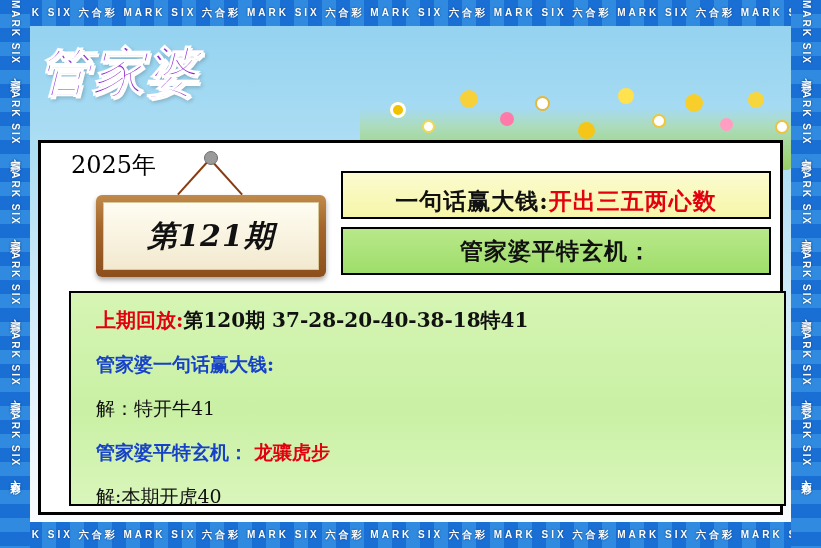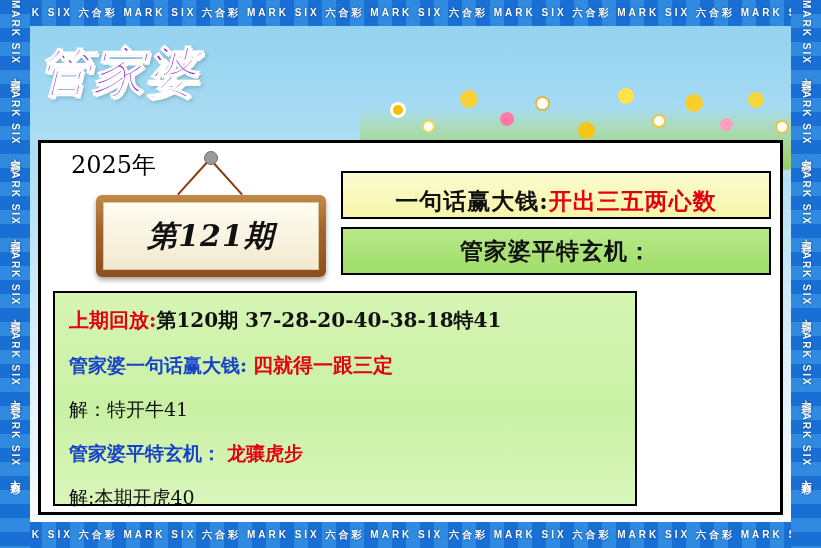--- a/index.html
+++ b/index.html
@@ -137,24 +137,24 @@
     font-family: "DejaVu Serif", serif;
     font-size: 23px; font-weight: bold; color: #111; letter-spacing: 1px;
   }
   .lbl-red {
     font-family: "DejaVu Serif", serif;
     font-size: 23px; font-weight: bold; color: #e3000f; letter-spacing: 1px;
   }
 
   
   .panel {
-    position: absolute; left: 12px; top: 148px; width: 584px; height: 215px;
+    position: absolute; left: 28px; top: 148px; width: 717px; height: 215px;
     background: linear-gradient(to bottom, #d6f5b4, #c9f0a4 55%, #d9f6bb);
     border: 2px solid #000;
-    padding: 10px 14px;
+    padding: 10px 25px;
   }
   .line { display: flex; align-items: baseline; margin-bottom: 4px; }
   .l1 { margin-top: 4px; }
   .t-red-b   { color: #e3000f; font-weight: bold; }
   .t-blue-b  { color: #1641c8; font-weight: bold; }
   .t-black   { color: #111111; }
   .t-black-b { color: #111111; font-weight: bold; }
   .fs20 { font-size: 20px; font-family: "DejaVu Serif", serif; }
   .fs19 { font-size: 19px; font-family: "DejaVu Serif", serif; }
   .gap-l { margin-left: 6px; }
@@ -211,21 +211,20 @@
 
     <div class="line l1">
       <span class="fs20 t-red-b">上期回放:</span>
       <span class="fs20 t-black-b">第120期 37-28-20-40-38-18特41</span>
     </div>
 
     <div class="sp-row"></div>
 
     <div class="line">
       <span class="fs19 t-blue-b">管家婆一句话赢大钱:</span>
-      <span class="fs20 t-red-b gap-l">四就得一跟三定</span>
     </div>
 
     <div class="sp-row"></div>
 
     <div class="line">
       <span class="fs19 t-black">解：特开牛41</span>
     </div>
 
     <div class="sp-row"></div>
 

